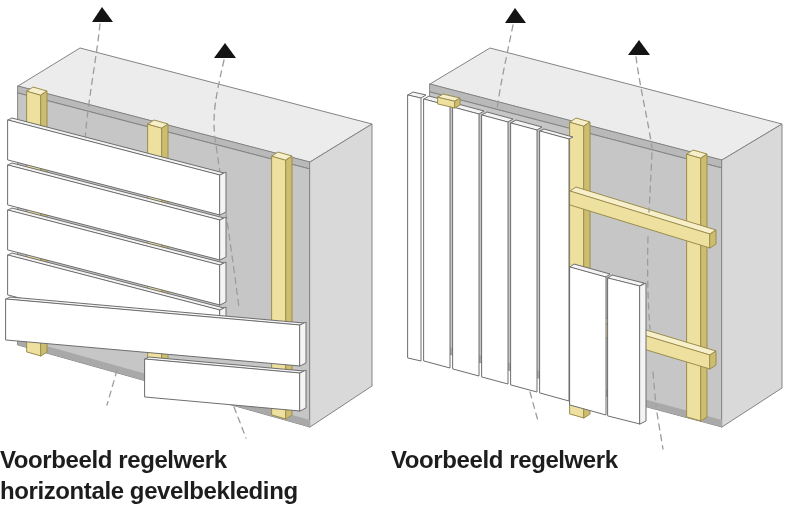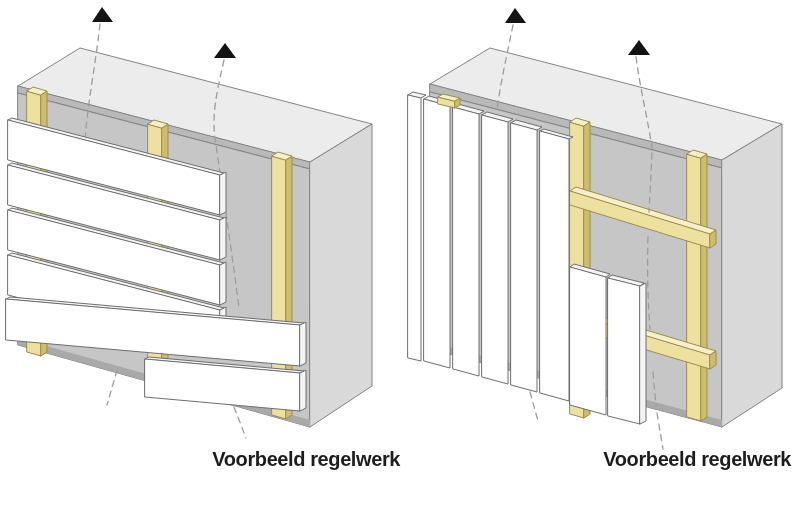--- a/index.html
+++ b/index.html
@@ -1,20 +1,20 @@
 <!DOCTYPE html>
 <html><head>
 <meta charset="utf-8">
 <style>
   html,body{margin:0;padding:0;background:#ffffff;}
   .stage{position:relative;width:800px;height:521px;background:#ffffff;overflow:hidden;
          font-family:"Liberation Sans",sans-serif;}
   .stage svg{position:absolute;left:0;top:0;}
-  .caption{position:absolute;width:400px;text-align:right;
-           font-weight:700;font-size:20px;line-height:31px;letter-spacing:-0.4px;
+  .caption{position:absolute;width:400px;text-align:left;
+           font-weight:700;font-size:24px;line-height:31px;letter-spacing:-0.4px;
            color:#1d1d1d;}
   .caption-left{left:0;top:444px;}
   .caption-right{left:391px;top:444px;}
 </style>
 </head>
 <body>
 
 <div class="stage">
 
 <svg width="800" height="521" viewBox="0 0 800 521">
@@ -183,19 +183,20 @@
 
     <g fill="#141414" stroke="none">
       <polygon points="505,23 526,23 515,8"></polygon>
       <polygon points="628,55 650,55 639,40"></polygon>
     </g>
   </g>
 </svg>
 
   <div class="caption caption-left">
     <div>Voorbeeld regelwerk</div>
+    <div>horizontale gevelbekleding</div>
   </div>
 
   <div class="caption caption-right">
     <div>Voorbeeld regelwerk</div>
   </div>
 
 </div>
 
 </body></html>

